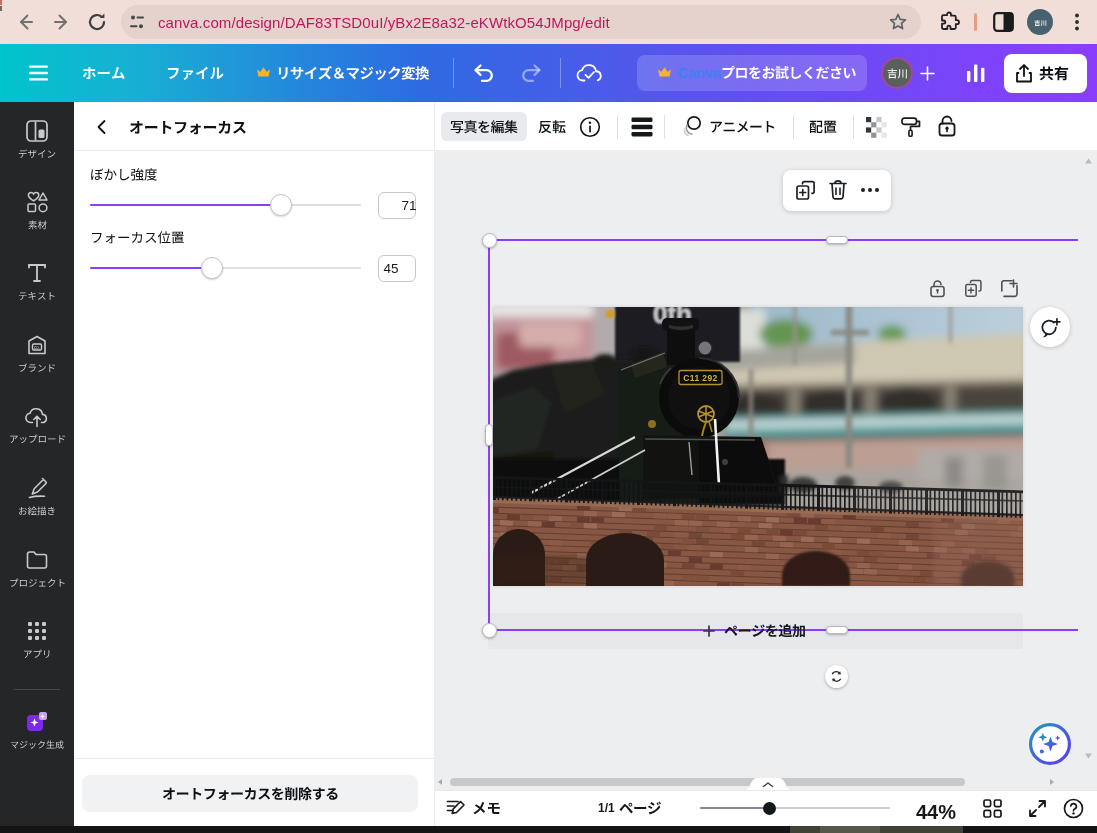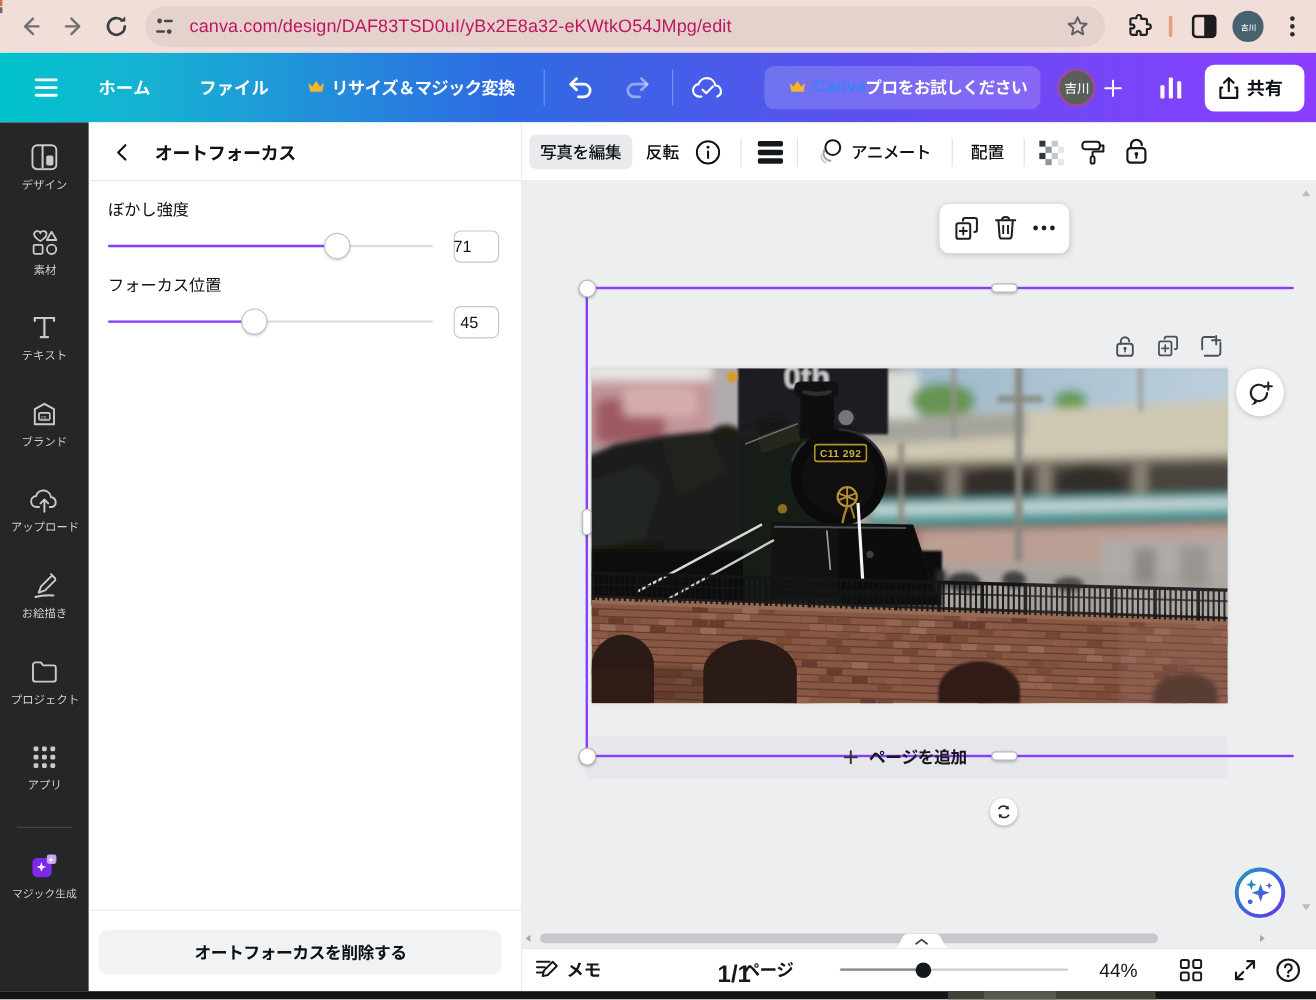--- a/index.html
+++ b/index.html
@@ -198,21 +198,21 @@
     <path d="M10.3 -12Q10.2 -11.7 10.2 -11.3Q10.2 -10.9 10.2 -10.5Q10.2 -9.9 10.2 -9.1Q10.2 -8.4 10.2 -7.6Q10.3 -6.7 10.3 -5.9Q10.3 -5 10.3 -4.2Q10.3 -3.3 10.3 -2.5Q10.4 -1.6 10.4 -0.9Q10.4 -0.1 10 0.3Q9.5 0.7 8.7 0.7Q8 0.7 7.4 0.6Q6.7 0.6 6.1 0.6L5.9 -1.4Q6.4 -1.3 7 -1.3Q7.5 -1.2 7.9 -1.2Q8.2 -1.2 8.3 -1.4Q8.4 -1.5 8.4 -1.8Q8.4 -2.4 8.4 -3Q8.4 -3.7 8.4 -4.4Q8.4 -5.2 8.4 -6Q8.4 -6.8 8.4 -7.6Q8.4 -8.4 8.3 -9.1Q8.3 -9.9 8.3 -10.5Q8.2 -11 8.2 -11.4Q8.2 -11.7 8.1 -12ZM1.7 -9.5Q2 -9.5 2.5 -9.4Q3 -9.4 3.4 -9.4Q3.6 -9.4 4.1 -9.4Q4.7 -9.4 5.4 -9.4Q6.2 -9.4 7 -9.4Q7.8 -9.4 8.7 -9.4Q9.5 -9.4 10.2 -9.4Q10.9 -9.4 11.4 -9.4Q11.9 -9.4 12.1 -9.4Q12.4 -9.4 12.9 -9.5Q13.4 -9.5 13.6 -9.5V-7.6Q13.3 -7.6 12.9 -7.6Q12.5 -7.6 12.2 -7.6Q12 -7.6 11.5 -7.6Q11 -7.6 10.3 -7.6Q9.6 -7.6 8.7 -7.6Q7.9 -7.6 7 -7.6Q6.2 -7.6 5.4 -7.6Q4.6 -7.6 4.1 -7.6Q3.6 -7.6 3.4 -7.6Q3 -7.6 2.5 -7.6Q2.1 -7.6 1.7 -7.5ZM0.9 -2.4Q2.1 -2.9 3.1 -3.6Q4.2 -4.3 5.1 -5.1Q6 -5.8 6.7 -6.6Q7.3 -7.3 7.7 -8L8.7 -8L8.7 -6.4Q8.3 -5.7 7.6 -4.9Q6.9 -4.2 6 -3.4Q5.2 -2.7 4.2 -2Q3.2 -1.3 2.3 -0.8ZM16.1 -6.9Q16.3 -6.9 16.8 -6.9Q17.2 -6.9 17.7 -6.9Q18.1 -6.9 18.5 -6.9Q18.9 -6.9 19.4 -6.9Q20 -6.9 20.6 -6.9Q21.3 -6.9 22 -6.9Q22.7 -6.9 23.4 -6.9Q24.1 -6.9 24.7 -6.9Q25.3 -6.9 25.8 -6.9Q26.3 -6.9 26.5 -6.9Q27.1 -6.9 27.5 -6.9Q28 -6.9 28.3 -6.9V-4.6Q28 -4.6 27.5 -4.6Q27 -4.7 26.5 -4.7Q26.3 -4.7 25.8 -4.7Q25.3 -4.7 24.7 -4.7Q24 -4.7 23.4 -4.7Q22.7 -4.7 22 -4.7Q21.3 -4.7 20.6 -4.7Q20 -4.7 19.4 -4.7Q18.9 -4.7 18.5 -4.7Q17.9 -4.7 17.2 -4.6Q16.5 -4.6 16.1 -4.6ZM34.1 -1.4Q34.1 -1.7 34.1 -2.4Q34.1 -3 34.1 -3.9Q34.1 -4.8 34.1 -5.7Q34.1 -6.6 34.1 -7.5Q34.1 -8.4 34.1 -9.1Q34.1 -9.7 34.1 -10.1Q34.1 -10.5 34.1 -11Q34 -11.5 34 -11.9H36.3Q36.3 -11.5 36.2 -11Q36.2 -10.5 36.2 -10.1Q36.2 -9.6 36.2 -8.9Q36.2 -8.2 36.2 -7.3Q36.2 -6.5 36.2 -5.5Q36.2 -4.6 36.2 -3.8Q36.2 -3 36.2 -2.3Q36.2 -1.7 36.2 -1.4Q36.2 -1.2 36.2 -0.8Q36.2 -0.5 36.2 -0.1Q36.3 0.3 36.3 0.7H34Q34 0.2 34.1 -0.4Q34.1 -1 34.1 -1.4ZM35.7 -8Q36.5 -7.8 37.4 -7.5Q38.3 -7.2 39.3 -6.8Q40.2 -6.5 41 -6.1Q41.9 -5.8 42.4 -5.5L41.6 -3.4Q40.9 -3.8 40.2 -4.1Q39.4 -4.5 38.6 -4.8Q37.8 -5.1 37.1 -5.4Q36.3 -5.6 35.7 -5.8ZM57.4 -10Q57.3 -9.8 57.3 -9.5Q57.2 -9.2 57.1 -8.9Q57 -8.4 56.8 -7.7Q56.6 -7 56.3 -6.3Q56.1 -5.6 55.7 -4.8Q55.3 -4.1 54.9 -3.5Q54.2 -2.6 53.3 -1.8Q52.4 -1 51.3 -0.4Q50.2 0.2 48.8 0.7L47.2 -1.1Q48.7 -1.5 49.8 -2Q50.9 -2.5 51.7 -3.2Q52.5 -3.9 53.1 -4.6Q53.6 -5.3 53.9 -6Q54.3 -6.8 54.5 -7.5Q54.7 -8.2 54.8 -8.9Q54.6 -8.9 54.1 -8.9Q53.6 -8.9 52.9 -8.9Q52.2 -8.9 51.4 -8.9Q50.7 -8.9 49.9 -8.9Q49.2 -8.9 48.7 -8.9Q48.1 -8.9 47.8 -8.9Q47.3 -8.9 46.8 -8.9Q46.4 -8.8 46.1 -8.8V-10.9Q46.3 -10.9 46.6 -10.9Q46.9 -10.9 47.3 -10.8Q47.6 -10.8 47.8 -10.8Q48.1 -10.8 48.5 -10.8Q49 -10.8 49.6 -10.8Q50.1 -10.8 50.8 -10.8Q51.4 -10.8 52.1 -10.8Q52.7 -10.8 53.2 -10.8Q53.8 -10.8 54.2 -10.8Q54.6 -10.8 54.8 -10.8Q55 -10.8 55.3 -10.8Q55.7 -10.9 56 -10.9ZM68.9 -9.3Q68.9 -9.1 68.8 -8.7Q68.8 -8.4 68.8 -8.1Q68.8 -7.6 68.9 -7Q68.9 -6.4 68.9 -5.7Q68.9 -5 68.9 -4.3Q68.9 -3.5 69 -2.8Q69 -2.1 69 -1.4Q69 -0.7 69 -0.1Q69 0.5 68.6 0.8Q68.2 1.2 67.5 1.2Q67.2 1.2 66.8 1.2Q66.4 1.2 66 1.2Q65.6 1.1 65.2 1.1L65.1 -0.6Q65.6 -0.5 66 -0.5Q66.5 -0.5 66.8 -0.5Q67 -0.5 67.1 -0.6Q67.2 -0.7 67.2 -0.9Q67.2 -1.3 67.2 -1.9Q67.2 -2.5 67.2 -3.1Q67.2 -3.7 67.2 -4.4Q67.2 -5.1 67.2 -5.7Q67.1 -6.4 67.1 -7Q67.1 -7.6 67.1 -8.1Q67.1 -8.4 67 -8.7Q67 -9 67 -9.3ZM61.7 -7.3Q61.9 -7.2 62.3 -7.2Q62.7 -7.2 63 -7.2Q63.2 -7.2 63.7 -7.2Q64.1 -7.2 64.8 -7.2Q65.4 -7.2 66.2 -7.2Q66.9 -7.2 67.6 -7.2Q68.4 -7.2 69 -7.2Q69.6 -7.2 70.1 -7.2Q70.5 -7.2 70.6 -7.2Q70.9 -7.2 71.3 -7.2Q71.7 -7.2 71.8 -7.3V-5.4Q71.6 -5.5 71.3 -5.5Q70.9 -5.5 70.7 -5.5Q70.6 -5.5 70.2 -5.5Q69.7 -5.5 69.1 -5.5Q68.5 -5.5 67.7 -5.5Q67 -5.5 66.2 -5.5Q65.4 -5.5 64.8 -5.5Q64.1 -5.5 63.7 -5.5Q63.2 -5.5 63.1 -5.5Q62.8 -5.5 62.4 -5.5Q62 -5.4 61.7 -5.4ZM61 -1.4Q61.9 -1.9 62.8 -2.4Q63.7 -3 64.4 -3.6Q65.2 -4.2 65.8 -4.9Q66.3 -5.5 66.6 -6L67.6 -6L67.6 -4.6Q67.4 -4 66.8 -3.4Q66.2 -2.8 65.5 -2.1Q64.7 -1.5 63.9 -0.9Q63.1 -0.4 62.3 0.1ZM74.9 -6.9Q75.1 -6.9 75.6 -6.9Q76 -6.9 76.5 -6.9Q76.9 -6.9 77.3 -6.9Q77.7 -6.9 78.2 -6.9Q78.8 -6.9 79.4 -6.9Q80.1 -6.9 80.8 -6.9Q81.5 -6.9 82.2 -6.9Q82.9 -6.9 83.5 -6.9Q84.1 -6.9 84.6 -6.9Q85.1 -6.9 85.3 -6.9Q85.9 -6.9 86.3 -6.9Q86.8 -6.9 87.1 -6.9V-4.6Q86.8 -4.6 86.3 -4.6Q85.8 -4.7 85.3 -4.7Q85.1 -4.7 84.6 -4.7Q84.1 -4.7 83.5 -4.7Q82.8 -4.7 82.2 -4.7Q81.5 -4.7 80.8 -4.7Q80.1 -4.7 79.4 -4.7Q78.8 -4.7 78.2 -4.7Q77.7 -4.7 77.3 -4.7Q76.7 -4.7 76 -4.6Q75.3 -4.6 74.9 -4.6ZM96.2 -12Q96.2 -11.8 96.1 -11.4Q96.1 -11 96.1 -10.7Q96 -8.5 95.7 -6.7Q95.4 -5 94.8 -3.7Q94.2 -2.3 93.3 -1.3Q92.4 -0.2 91.2 0.7L89.4 -0.7Q89.9 -1 90.4 -1.4Q91 -1.7 91.4 -2.2Q92.2 -2.9 92.7 -3.8Q93.2 -4.7 93.5 -5.7Q93.8 -6.7 93.9 -7.9Q94.1 -9.2 94.1 -10.7Q94.1 -10.8 94.1 -11.1Q94.1 -11.3 94 -11.6Q94 -11.9 94 -12ZM101.3 -8.8Q101.2 -8.6 101.2 -8.4Q101.2 -8.2 101.2 -8Q101.2 -7.5 101.1 -6.8Q101.1 -6.1 101 -5.2Q101 -4.3 100.9 -3.5Q100.8 -2.6 100.6 -1.9Q100.5 -1.2 100.3 -0.7Q100 -0.1 99.6 0.2Q99.1 0.5 98.4 0.5Q97.7 0.5 97.1 0.4Q96.4 0.4 95.9 0.3L95.6 -1.7Q96.2 -1.6 96.7 -1.5Q97.3 -1.5 97.7 -1.5Q98.1 -1.5 98.3 -1.6Q98.5 -1.7 98.6 -2Q98.7 -2.3 98.8 -2.8Q98.9 -3.3 99 -3.9Q99.1 -4.5 99.1 -5.2Q99.2 -5.8 99.2 -6.4Q99.2 -7.1 99.2 -7.6H91.9Q91.5 -7.6 91 -7.5Q90.4 -7.5 89.9 -7.5V-9.5Q90.4 -9.4 90.9 -9.4Q91.5 -9.3 91.9 -9.3H98.8Q99.1 -9.3 99.4 -9.4Q99.7 -9.4 100 -9.5ZM115.4 -10.2Q115.3 -10 115.1 -9.8Q115 -9.5 114.9 -9.2Q114.6 -8.5 114.1 -7.7Q113.7 -6.8 113.1 -5.9Q112.5 -5 111.9 -4.3Q111 -3.3 110 -2.4Q109 -1.5 107.9 -0.7Q106.8 0.1 105.6 0.6L104 -1Q105.2 -1.5 106.4 -2.2Q107.5 -2.9 108.5 -3.7Q109.5 -4.5 110.2 -5.3Q110.7 -5.9 111.1 -6.5Q111.6 -7.2 111.9 -7.8Q112.3 -8.4 112.4 -9Q112.3 -9 111.9 -9Q111.5 -9 111 -9Q110.5 -9 109.9 -9Q109.3 -9 108.8 -9Q108.3 -9 107.9 -9Q107.5 -9 107.3 -9Q107 -9 106.7 -8.9Q106.3 -8.9 106 -8.9Q105.7 -8.9 105.6 -8.9V-11Q105.8 -11 106.1 -11Q106.4 -10.9 106.8 -10.9Q107.1 -10.9 107.3 -10.9Q107.5 -10.9 108 -10.9Q108.4 -10.9 108.9 -10.9Q109.4 -10.9 110 -10.9Q110.6 -10.9 111.1 -10.9Q111.7 -10.9 112.1 -10.9Q112.5 -10.9 112.6 -10.9Q113.1 -10.9 113.5 -10.9Q114 -11 114.2 -11.1ZM112.1 -5.5Q112.6 -5 113.3 -4.4Q114 -3.8 114.6 -3.1Q115.2 -2.5 115.8 -1.9Q116.3 -1.3 116.7 -0.8L115 0.7Q114.5 -0.1 113.7 -0.9Q113 -1.8 112.2 -2.6Q111.5 -3.4 110.6 -4.1Z" fill="#0d1216"></path>
   </svg>
 <div class="abs" style="left:74px;top:150px;width:360px;height:1px;background:#e9eaec"></div>
 <svg style="position:absolute;left:90.0px;top:165.5px;overflow:visible" width="68" height="18" viewBox="0 -13.5 68 18">
     <path d="M9.4 -9Q9.4 -8.5 9.4 -7.9Q9.4 -7.4 9.4 -6.8Q9.4 -6.3 9.4 -5.9Q9.4 -5.2 9.4 -4.6Q9.4 -3.9 9.5 -3.3Q9.5 -2.7 9.5 -2.2Q9.6 -1.6 9.6 -1.2Q9.6 -0.4 9 0.1Q8.4 0.5 7.4 0.5Q6.6 0.5 6 0.3Q5.4 0.1 5.1 -0.3Q4.8 -0.7 4.8 -1.4Q4.8 -1.8 5 -2.3Q5.3 -2.7 5.9 -3Q6.4 -3.2 7.3 -3.2Q8.2 -3.2 9 -3Q9.8 -2.8 10.4 -2.5Q11 -2.2 11.5 -1.8Q12 -1.5 12.4 -1.1L11.8 -0.2Q11.2 -0.9 10.4 -1.4Q9.7 -1.8 8.9 -2.1Q8.1 -2.4 7.3 -2.4Q6.6 -2.4 6.2 -2.1Q5.7 -1.9 5.7 -1.4Q5.7 -0.9 6.1 -0.7Q6.6 -0.4 7.3 -0.4Q7.8 -0.4 8.1 -0.6Q8.4 -0.7 8.5 -1Q8.6 -1.3 8.6 -1.7Q8.6 -2 8.6 -2.4Q8.5 -2.9 8.5 -3.5Q8.5 -4.1 8.4 -4.7Q8.4 -5.3 8.4 -5.8Q8.4 -6.3 8.4 -6.9Q8.4 -7.5 8.4 -8.1Q8.4 -8.6 8.4 -9ZM5.2 -6.4Q6.4 -6.3 7.6 -6.3Q8.8 -6.3 9.9 -6.4Q11 -6.4 11.9 -6.6V-5.6Q11.1 -5.5 9.9 -5.4Q8.8 -5.3 7.6 -5.3Q6.4 -5.3 5.2 -5.4ZM5.4 -9.5Q6.5 -9.4 7.5 -9.4Q8.5 -9.4 9.5 -9.5Q10.4 -9.5 11.1 -9.6V-8.7Q10.4 -8.6 9.5 -8.6Q8.5 -8.5 7.5 -8.5Q6.5 -8.5 5.4 -8.5ZM3.1 -10Q3 -9.9 3 -9.8Q2.9 -9.6 2.9 -9.4Q2.8 -9.3 2.8 -9.1Q2.7 -8.8 2.6 -8.2Q2.6 -7.7 2.5 -7.1Q2.4 -6.5 2.3 -5.9Q2.2 -5.3 2.2 -4.8Q2.2 -4.2 2.2 -3.8Q2.2 -3.3 2.2 -2.8Q2.2 -2.4 2.3 -1.9Q2.4 -2.2 2.5 -2.5Q2.7 -2.9 2.8 -3.3Q3 -3.6 3.1 -3.9L3.6 -3.4Q3.5 -3 3.3 -2.4Q3.1 -1.8 2.9 -1.3Q2.7 -0.8 2.7 -0.4Q2.6 -0.3 2.6 -0.1Q2.6 0 2.6 0.2Q2.6 0.3 2.6 0.4Q2.6 0.5 2.6 0.6L1.7 0.7Q1.5 -0 1.3 -1.1Q1.2 -2.2 1.2 -3.6Q1.2 -4.3 1.2 -5.1Q1.3 -5.9 1.4 -6.7Q1.5 -7.5 1.6 -8.1Q1.7 -8.8 1.8 -9.2Q1.8 -9.4 1.8 -9.7Q1.9 -9.9 1.9 -10.1ZM11.1 -10.6Q11.2 -10.4 11.3 -10Q11.5 -9.7 11.6 -9.3Q11.8 -9 11.9 -8.7L11.2 -8.5Q11.1 -8.8 11 -9.1Q10.8 -9.5 10.7 -9.8Q10.5 -10.1 10.4 -10.4ZM12.4 -11Q12.6 -10.8 12.7 -10.5Q12.9 -10.1 13 -9.8Q13.1 -9.4 13.2 -9.2L12.6 -8.9Q12.4 -9.4 12.2 -9.9Q12 -10.4 11.8 -10.8ZM19.4 -10.5Q19.4 -10.4 19.3 -10.1Q19.3 -9.9 19.3 -9.7Q19.2 -9.5 19.1 -9.1Q19.1 -8.7 19 -8.2Q18.9 -7.7 18.8 -7.3Q18.7 -6.7 18.5 -6Q18.3 -5.3 18 -4.5Q17.7 -3.7 17.4 -2.8Q17.1 -2 16.7 -1.1Q16.3 -0.3 15.8 0.4L14.7 -0Q15.2 -0.6 15.6 -1.4Q16 -2.2 16.4 -3Q16.7 -3.8 17 -4.6Q17.2 -5.4 17.4 -6.1Q17.6 -6.8 17.7 -7.3Q17.9 -8.1 18 -9Q18.2 -9.9 18.2 -10.7ZM24.1 -9.1Q24.4 -8.7 24.7 -8.1Q25.1 -7.4 25.4 -6.7Q25.8 -6 26.1 -5.4Q26.4 -4.7 26.5 -4.3L25.5 -3.8Q25.3 -4.3 25.1 -5Q24.8 -5.6 24.5 -6.3Q24.2 -7 23.8 -7.6Q23.4 -8.2 23.1 -8.6ZM14.5 -7.6Q14.9 -7.6 15.1 -7.6Q15.4 -7.6 15.8 -7.6Q16.1 -7.6 16.5 -7.6Q17 -7.7 17.6 -7.7Q18.1 -7.7 18.7 -7.8Q19.2 -7.8 19.7 -7.9Q20.1 -7.9 20.4 -7.9Q21 -7.9 21.5 -7.7Q22 -7.5 22.3 -7Q22.6 -6.5 22.6 -5.6Q22.6 -4.8 22.5 -3.9Q22.5 -3 22.3 -2.1Q22.1 -1.3 21.8 -0.7Q21.5 -0.1 21 0.2Q20.5 0.4 19.9 0.4Q19.5 0.4 19 0.3Q18.6 0.3 18.3 0.2L18.1 -0.9Q18.4 -0.8 18.7 -0.8Q19 -0.7 19.3 -0.7Q19.6 -0.7 19.7 -0.7Q20.1 -0.7 20.4 -0.8Q20.7 -0.9 20.9 -1.4Q21.1 -1.8 21.3 -2.5Q21.4 -3.2 21.5 -4Q21.6 -4.8 21.6 -5.5Q21.6 -6.1 21.4 -6.4Q21.2 -6.7 20.9 -6.8Q20.6 -6.9 20.1 -6.9Q19.8 -6.9 19.2 -6.9Q18.6 -6.9 18 -6.8Q17.3 -6.7 16.8 -6.7Q16.2 -6.6 15.9 -6.6Q15.6 -6.5 15.3 -6.5Q14.9 -6.4 14.7 -6.4ZM31.6 -10.5Q31.5 -10.2 31.5 -9.8Q31.5 -9.5 31.5 -9.2Q31.4 -8.6 31.4 -7.8Q31.4 -6.9 31.4 -6Q31.3 -5 31.3 -4.1Q31.3 -3.2 31.3 -2.4Q31.3 -1.7 31.6 -1.2Q31.9 -0.8 32.4 -0.6Q32.9 -0.4 33.5 -0.4Q34.4 -0.4 35.2 -0.7Q35.9 -0.9 36.5 -1.3Q37.1 -1.7 37.5 -2.2Q38 -2.7 38.4 -3.2L39.1 -2.3Q38.8 -1.8 38.3 -1.3Q37.8 -0.8 37.1 -0.3Q36.4 0.1 35.5 0.4Q34.6 0.7 33.5 0.7Q32.5 0.7 31.8 0.4Q31 0.1 30.6 -0.6Q30.2 -1.2 30.2 -2.3Q30.2 -2.9 30.2 -3.7Q30.2 -4.4 30.3 -5.2Q30.3 -6 30.3 -6.7Q30.3 -7.5 30.3 -8.1Q30.3 -8.7 30.3 -9.2Q30.3 -9.5 30.3 -9.9Q30.3 -10.2 30.2 -10.5ZM48.2 -11.4 49.2 -11.1Q49 -10.6 48.6 -10Q48.3 -9.4 48 -8.9Q47.6 -8.3 47.3 -7.9L46.5 -8.2Q46.8 -8.6 47.1 -9.2Q47.4 -9.7 47.7 -10.3Q48 -10.9 48.2 -11.4ZM45.5 -8.5Q46.4 -8.5 47.5 -8.5Q48.7 -8.6 49.9 -8.7Q51.2 -8.7 52.5 -8.8L52.5 -7.9Q51.3 -7.8 50.1 -7.8Q48.8 -7.7 47.7 -7.6Q46.6 -7.5 45.7 -7.5ZM50.5 -9.9 51.4 -10.3Q51.8 -9.9 52.2 -9.4Q52.6 -8.9 53 -8.4Q53.4 -7.9 53.6 -7.5L52.7 -7.1Q52.5 -7.5 52.1 -7.9Q51.8 -8.4 51.4 -8.9Q51 -9.5 50.5 -9.9ZM45.4 -0.2Q46.3 -0.2 47.4 -0.3Q48.6 -0.4 49.9 -0.5Q51.3 -0.6 52.6 -0.7L52.6 0.2Q51.3 0.4 50 0.5Q48.7 0.6 47.6 0.7Q46.4 0.8 45.5 0.8ZM50.8 -1.9 51.7 -2.3Q52.1 -1.8 52.5 -1.3Q52.9 -0.7 53.2 -0.2Q53.5 0.3 53.7 0.8L52.8 1.2Q52.7 0.8 52.3 0.2Q52 -0.3 51.6 -0.9Q51.2 -1.4 50.8 -1.9ZM46.9 -5.4V-3.5H51.9V-5.4ZM46 -6.3H52.9V-2.6H46ZM44.2 -5H45.1Q45.1 -5 45.1 -4.9Q45.1 -4.8 45.1 -4.7Q45.1 -4.6 45.1 -4.5Q45 -2.8 44.9 -1.7Q44.8 -0.7 44.7 -0.1Q44.6 0.4 44.4 0.6Q44.2 0.8 44 0.9Q43.8 1 43.5 1Q43.2 1.1 42.8 1.1Q42.3 1.1 41.8 1Q41.8 0.8 41.7 0.5Q41.7 0.3 41.5 0Q42 0.1 42.5 0.1Q42.9 0.1 43.1 0.1Q43.3 0.1 43.4 0.1Q43.5 0.1 43.6 -0Q43.7 -0.2 43.8 -0.7Q43.9 -1.2 44 -2.2Q44.1 -3.2 44.2 -4.8ZM41.5 -7.7H42.4Q42.4 -7 42.3 -6.2Q42.2 -5.4 42.2 -4.7Q42.1 -4 42 -3.4L41.1 -3.6Q41.2 -4.1 41.3 -4.8Q41.4 -5.5 41.4 -6.3Q41.5 -7 41.5 -7.7ZM41.7 -5H44.5V-4.1H41.6ZM48.9 -7.9H49.9V-0.1L48.9 -0ZM41.8 -7.7H44.1V-9.7H41.3V-10.6H45.1V-6.7H41.8ZM57 -7.6H66.6V-6.7H57ZM57.2 -3.6H65V-2.8H57.2ZM59.2 -8.7H60.2V-5.3H63.5V-8.7H64.5V-4.5H59.2ZM64.7 -3.6H64.9L65.1 -3.7L65.7 -3.3Q65.2 -2.3 64.3 -1.5Q63.4 -0.7 62.2 -0.2Q61.1 0.3 59.8 0.6Q58.5 0.9 57.1 1.1Q57.1 0.9 57 0.6Q56.8 0.4 56.7 0.2Q58 0.1 59.2 -0.2Q60.4 -0.4 61.5 -0.9Q62.6 -1.3 63.4 -2Q64.2 -2.6 64.7 -3.5ZM59.6 -2.9Q60.3 -2 61.4 -1.4Q62.5 -0.7 63.9 -0.3Q65.3 0.1 67 0.2Q66.9 0.3 66.8 0.5Q66.6 0.7 66.5 0.8Q66.4 1 66.4 1.1Q64.7 0.9 63.3 0.4Q61.8 -0 60.7 -0.8Q59.5 -1.5 58.8 -2.6ZM60.6 -11.3H61.7V-9.5H60.6ZM56.1 -10H66.7V-9.1H56.1ZM55.6 -10H56.6V-6.1Q56.6 -5.3 56.6 -4.4Q56.5 -3.5 56.4 -2.5Q56.2 -1.5 56 -0.6Q55.7 0.3 55.3 1.1Q55.2 1 55 0.9Q54.9 0.8 54.7 0.7Q54.5 0.6 54.4 0.5Q54.8 -0.2 55.1 -1Q55.3 -1.9 55.4 -2.8Q55.6 -3.7 55.6 -4.5Q55.6 -5.4 55.6 -6.1Z" fill="#0d1216"></path>
   </svg>
 <div class="abs" style="left:90px;top:203.7px;width:271px;height:2.6px;border-radius:1.3px;background:#dcdee2"></div>
 <div class="abs" style="left:90px;top:203.7px;width:191px;height:2.6px;border-radius:1.3px;background:#8b3dff"></div>
 <div class="abs" style="left:270px;top:194px;width:22px;height:22px;border-radius:50%;background:#fff;border:1px solid #c3c5ca;box-shadow:0 1px 2px rgba(0,0,0,0.18)"></div>
 <div class="abs" style="left:378px;top:192px;width:38px;height:27px;border:1px solid #c6c8cd;border-radius:6px;background:#fff"></div>
-<div class="abs" style="left:378px;top:198px;width:62px;text-align:left;font-size:13.5px;color:#16181b">71</div>
+<div class="abs" style="left:378px;top:198px;width:62px;text-align:center;font-size:13.5px;color:#16181b">71</div>
 <svg style="position:absolute;left:90.0px;top:228.5px;overflow:visible" width="94" height="18" viewBox="0 -13.5 94 18">
     <path d="M11.6 -9Q11.6 -8.8 11.5 -8.7Q11.5 -8.5 11.4 -8.3Q11.3 -7.8 11.1 -7.1Q11 -6.5 10.7 -5.8Q10.5 -5.1 10.1 -4.5Q9.8 -3.8 9.4 -3.3Q8.8 -2.5 8 -1.9Q7.3 -1.2 6.3 -0.6Q5.3 -0.1 4.1 0.3L3.2 -0.7Q4.5 -1.1 5.5 -1.5Q6.4 -2 7.2 -2.6Q7.9 -3.2 8.4 -4Q8.9 -4.6 9.3 -5.4Q9.6 -6.1 9.9 -6.9Q10.1 -7.7 10.2 -8.4Q10 -8.4 9.5 -8.4Q9 -8.4 8.2 -8.4Q7.5 -8.4 6.8 -8.4Q6 -8.4 5.3 -8.4Q4.5 -8.4 4 -8.4Q3.5 -8.4 3.3 -8.4Q2.9 -8.4 2.6 -8.4Q2.2 -8.3 2 -8.3V-9.5Q2.2 -9.5 2.4 -9.5Q2.6 -9.5 2.8 -9.4Q3.1 -9.4 3.3 -9.4Q3.5 -9.4 3.9 -9.4Q4.3 -9.4 4.9 -9.4Q5.5 -9.4 6.1 -9.4Q6.8 -9.4 7.4 -9.4Q8 -9.4 8.6 -9.4Q9.2 -9.4 9.6 -9.4Q10 -9.4 10.1 -9.4Q10.2 -9.4 10.4 -9.4Q10.6 -9.5 10.8 -9.5ZM22.3 -8.3Q22.3 -8 22.2 -7.8Q22.2 -7.6 22.2 -7.3Q22.2 -7 22.3 -6.5Q22.3 -6 22.3 -5.4Q22.3 -4.7 22.3 -4Q22.3 -3.3 22.3 -2.6Q22.3 -1.9 22.3 -1.2Q22.4 -0.6 22.4 -0.1Q22.4 0.3 22.1 0.6Q21.8 0.8 21.3 0.8Q21.1 0.8 20.7 0.8Q20.4 0.8 20 0.8Q19.7 0.8 19.4 0.8L19.3 -0.2Q19.7 -0.2 20.2 -0.1Q20.7 -0.1 21 -0.1Q21.2 -0.1 21.3 -0.2Q21.3 -0.3 21.3 -0.5Q21.3 -0.9 21.3 -1.5Q21.3 -2.1 21.3 -2.7Q21.3 -3.4 21.3 -4.1Q21.3 -4.8 21.3 -5.4Q21.3 -6 21.3 -6.5Q21.3 -7 21.2 -7.3Q21.2 -7.5 21.2 -7.8Q21.2 -8 21.1 -8.3ZM16.2 -6.3Q16.4 -6.3 16.7 -6.3Q17 -6.2 17.2 -6.2Q17.3 -6.2 17.7 -6.2Q18.2 -6.2 18.7 -6.2Q19.3 -6.2 20 -6.2Q20.7 -6.2 21.4 -6.2Q22.1 -6.2 22.7 -6.2Q23.3 -6.2 23.7 -6.2Q24.1 -6.2 24.2 -6.2Q24.4 -6.2 24.7 -6.3Q25 -6.3 25.1 -6.3V-5.2Q24.9 -5.3 24.7 -5.3Q24.4 -5.3 24.2 -5.3Q24.1 -5.3 23.7 -5.3Q23.3 -5.3 22.7 -5.3Q22.1 -5.3 21.4 -5.3Q20.7 -5.3 20 -5.3Q19.3 -5.3 18.7 -5.3Q18.1 -5.3 17.7 -5.3Q17.3 -5.3 17.2 -5.3Q17 -5.3 16.7 -5.3Q16.5 -5.3 16.2 -5.2ZM15.9 -1.1Q16.7 -1.5 17.5 -2.1Q18.3 -2.6 19 -3.2Q19.7 -3.8 20.2 -4.4Q20.7 -5 21 -5.6L21.6 -5.6L21.6 -4.8Q21.3 -4.3 20.8 -3.7Q20.3 -3.1 19.6 -2.5Q18.9 -1.8 18.1 -1.3Q17.4 -0.7 16.6 -0.3ZM28.4 -5.8Q28.6 -5.8 28.9 -5.8Q29.2 -5.8 29.5 -5.8Q29.9 -5.8 30.3 -5.8Q30.5 -5.8 30.9 -5.8Q31.4 -5.8 32 -5.8Q32.6 -5.8 33.3 -5.8Q34 -5.8 34.6 -5.8Q35.3 -5.8 35.9 -5.8Q36.5 -5.8 37 -5.8Q37.4 -5.8 37.7 -5.8Q38.2 -5.8 38.5 -5.8Q38.9 -5.8 39.1 -5.8V-4.5Q38.9 -4.5 38.5 -4.6Q38.1 -4.6 37.7 -4.6Q37.4 -4.6 37 -4.6Q36.5 -4.6 35.9 -4.6Q35.3 -4.6 34.6 -4.6Q34 -4.6 33.3 -4.6Q32.6 -4.6 32 -4.6Q31.4 -4.6 30.9 -4.6Q30.5 -4.6 30.3 -4.6Q29.7 -4.6 29.2 -4.6Q28.7 -4.6 28.4 -4.5ZM47.4 -10.6Q47.3 -10.4 47.3 -10.1Q47.3 -9.8 47.3 -9.5Q47.2 -7.5 46.9 -5.9Q46.6 -4.4 46.1 -3.2Q45.5 -2.1 44.7 -1.2Q44 -0.3 43 0.4L42 -0.4Q42.3 -0.6 42.7 -0.9Q43.1 -1.1 43.4 -1.4Q44 -2 44.5 -2.7Q45 -3.5 45.4 -4.4Q45.8 -5.4 46 -6.6Q46.2 -7.9 46.2 -9.5Q46.2 -9.7 46.2 -9.9Q46.2 -10.1 46.1 -10.3Q46.1 -10.5 46.1 -10.6ZM52 -7.8Q52 -7.6 52 -7.5Q52 -7.3 52 -7.2Q52 -6.8 51.9 -6.1Q51.9 -5.5 51.8 -4.7Q51.8 -3.9 51.7 -3.1Q51.6 -2.3 51.5 -1.7Q51.3 -1 51.1 -0.6Q50.9 -0.2 50.6 -0Q50.3 0.2 49.7 0.2Q49.2 0.2 48.6 0.2Q48.1 0.1 47.5 0.1L47.4 -1Q48 -1 48.5 -0.9Q49 -0.9 49.4 -0.9Q49.7 -0.9 49.9 -1Q50.1 -1.1 50.2 -1.3Q50.3 -1.6 50.5 -2.2Q50.6 -2.7 50.7 -3.4Q50.7 -4.1 50.8 -4.8Q50.8 -5.4 50.9 -6.1Q50.9 -6.7 50.9 -7.1H43.8Q43.4 -7.1 43 -7.1Q42.6 -7.1 42.2 -7.1V-8.2Q42.6 -8.2 43 -8.2Q43.4 -8.1 43.8 -8.1H50.4Q50.7 -8.1 50.9 -8.1Q51.1 -8.2 51.3 -8.2ZM64.8 -9Q64.7 -8.9 64.6 -8.8Q64.5 -8.6 64.5 -8.4Q64.2 -7.8 63.8 -7Q63.4 -6.2 62.9 -5.4Q62.3 -4.6 61.8 -4Q61 -3.1 60.1 -2.3Q59.3 -1.5 58.3 -0.9Q57.3 -0.2 56.2 0.3L55.3 -0.6Q56.4 -1 57.4 -1.7Q58.5 -2.3 59.3 -3.1Q60.2 -3.8 60.9 -4.6Q61.4 -5.1 61.8 -5.8Q62.3 -6.5 62.6 -7.1Q63 -7.8 63.2 -8.4Q63 -8.4 62.6 -8.4Q62.2 -8.4 61.7 -8.4Q61.1 -8.4 60.5 -8.4Q59.9 -8.4 59.4 -8.4Q58.8 -8.4 58.4 -8.4Q58 -8.4 57.9 -8.4Q57.7 -8.4 57.4 -8.4Q57.1 -8.3 56.8 -8.3Q56.6 -8.3 56.5 -8.3V-9.5Q56.6 -9.5 56.9 -9.5Q57.1 -9.5 57.4 -9.5Q57.7 -9.4 57.9 -9.4Q58 -9.4 58.4 -9.4Q58.8 -9.4 59.4 -9.4Q59.9 -9.4 60.5 -9.4Q61.1 -9.4 61.6 -9.4Q62.2 -9.4 62.6 -9.4Q63 -9.4 63.1 -9.4Q63.4 -9.4 63.7 -9.5Q64 -9.5 64.1 -9.6ZM62 -4.7Q62.5 -4.2 63.1 -3.7Q63.7 -3.1 64.2 -2.5Q64.8 -2 65.3 -1.4Q65.8 -0.9 66.1 -0.5L65.2 0.4Q64.7 -0.3 64.1 -1Q63.4 -1.8 62.7 -2.5Q61.9 -3.3 61.2 -3.9ZM75.5 -11.2H76.5V-8.1H75.5ZM71.9 -8.7H80.2V-7.7H71.9ZM73.1 -6.7 74 -6.8Q74.2 -5.9 74.4 -4.9Q74.7 -3.9 74.8 -3Q75 -2 75 -1.4L74.1 -1.1Q74 -1.8 73.9 -2.8Q73.7 -3.7 73.5 -4.7Q73.3 -5.8 73.1 -6.7ZM78 -6.9 79.1 -6.7Q78.9 -5.9 78.6 -5Q78.4 -4.1 78.2 -3.3Q77.9 -2.4 77.6 -1.6Q77.4 -0.8 77.1 -0.1L76.2 -0.4Q76.5 -1 76.7 -1.8Q77 -2.6 77.2 -3.5Q77.4 -4.4 77.6 -5.3Q77.8 -6.2 78 -6.9ZM71.6 -0.5H80.5V0.4H71.6ZM71.2 -11.3 72.2 -11Q71.7 -9.9 71.1 -8.8Q70.5 -7.7 69.8 -6.7Q69.1 -5.7 68.3 -5Q68.3 -5.1 68.2 -5.3Q68.1 -5.5 68 -5.7Q67.9 -5.9 67.8 -6Q68.5 -6.6 69.1 -7.5Q69.7 -8.3 70.3 -9.3Q70.8 -10.3 71.2 -11.3ZM69.8 -7.8 70.8 -8.8 70.8 -8.8V1H69.8ZM89.8 -10V-8.8H92V-10ZM86.6 -10V-8.8H88.8V-10ZM83.5 -10V-8.8H85.7V-10ZM82.5 -10.8H93V-8.1H82.5ZM81.9 -7.3H93.6V-6.5H81.9ZM83.1 -0.3H93.9V0.5H83.1ZM82.7 -5.6H83.7V1.1H82.7ZM86 -3.8V-3H91.5V-3.8ZM86 -2.4V-1.7H91.5V-2.4ZM86 -5.1V-4.4H91.5V-5.1ZM85.1 -5.8H92.5V-1.1H85.1ZM87.4 -8.3 88.5 -8.2Q88.4 -7.5 88.2 -6.7Q88.1 -6 88 -5.4H87Q87.1 -6 87.3 -6.8Q87.4 -7.6 87.4 -8.3Z" fill="#0d1216"></path>
   </svg>
 <div class="abs" style="left:90px;top:266.7px;width:271px;height:2.6px;border-radius:1.3px;background:#dcdee2"></div>
 <div class="abs" style="left:90px;top:266.7px;width:122px;height:2.6px;border-radius:1.3px;background:#8b3dff"></div>
 <div class="abs" style="left:201px;top:257px;width:22px;height:22px;border-radius:50%;background:#fff;border:1px solid #c3c5ca;box-shadow:0 1px 2px rgba(0,0,0,0.18)"></div>
 <div class="abs" style="left:378px;top:255px;width:38px;height:27px;border:1px solid #c6c8cd;border-radius:6px;background:#fff"></div>
 <div class="abs" style="left:378px;top:261px;width:26px;text-align:center;font-size:13.5px;color:#16181b">45</div>
 <div class="abs" style="left:74px;top:758px;width:360px;height:1px;background:#e9eaec"></div>
 <div class="abs" style="left:82px;top:775px;width:336px;height:37px;background:#f1f2f4;border-radius:8px"></div>
@@ -799,28 +799,28 @@
 <path d="M28.5 8.5 L33 5 L37.5 8.5" fill="none" stroke="#3f4449" stroke-width="1.5" stroke-linecap="round" stroke-linejoin="round"></path>
   </svg>
 <div class="abs" style="left:435px;top:790px;width:662px;height:36px;background:#fff;border-top:1px solid #e8e9eb"></div>
 <svg class="abs" style="left:446px;top:799px" width="21" height="19" viewBox="0 0 21 19">
 <path d="M1.5 2.5 H12 M1.5 7 H8 M1.5 11.5 H7" stroke="#16181a" stroke-width="1.7" stroke-linecap="round"></path>
 <path d="M14.5 2.5 l3.5 3.5 L10.5 13.5 l-4.3 0.9 l0.9 -4.3 Z" fill="none" stroke="#16181a" stroke-width="1.6" stroke-linejoin="round"></path>
   </svg>
 <svg style="position:absolute;left:472.0px;top:799.0px;overflow:visible" width="29" height="20" viewBox="0 -14.5 29 20">
     <path d="M12.2 -10.7Q12.1 -10.4 11.9 -10Q11.7 -9.6 11.6 -9.3Q11.3 -8.6 11 -7.8Q10.6 -6.9 10.1 -6.1Q9.6 -5.2 9 -4.4Q8.3 -3.6 7.5 -2.7Q6.6 -1.8 5.5 -0.9Q4.5 -0.1 3 0.7L1.4 -0.7Q3.4 -1.7 4.8 -2.9Q6.3 -4.1 7.4 -5.6Q8.3 -6.7 8.8 -7.9Q9.3 -9 9.7 -10.1Q9.8 -10.4 9.9 -10.7Q10 -11.1 10.1 -11.4ZM4.3 -9.3Q4.8 -8.9 5.4 -8.5Q6 -8.1 6.7 -7.7Q7.3 -7.2 7.9 -6.8Q8.4 -6.4 8.9 -6Q10.1 -5.1 11.2 -4.1Q12.3 -3.1 13.1 -2.2L11.7 -0.5Q10.7 -1.7 9.7 -2.6Q8.7 -3.5 7.6 -4.5Q7.2 -4.8 6.7 -5.2Q6.2 -5.6 5.6 -6Q5 -6.5 4.4 -6.9Q3.7 -7.4 3 -7.8ZM17 -10.7Q17.3 -10.6 17.7 -10.6Q18 -10.6 18.4 -10.6Q18.7 -10.6 19.2 -10.6Q19.8 -10.6 20.5 -10.6Q21.1 -10.6 21.9 -10.6Q22.6 -10.6 23.3 -10.6Q24 -10.6 24.5 -10.6Q25.1 -10.6 25.4 -10.6Q25.7 -10.6 26.1 -10.6Q26.4 -10.6 26.7 -10.7V-8.8Q26.4 -8.9 26.1 -8.9Q25.8 -8.9 25.4 -8.9Q25.1 -8.9 24.5 -8.9Q23.9 -8.9 23.2 -8.9Q22.4 -8.9 21.7 -8.9Q20.9 -8.9 20.2 -8.9Q19.5 -8.9 19.1 -8.9Q18.6 -8.9 18.4 -8.9Q18 -8.9 17.7 -8.9Q17.3 -8.9 17 -8.8ZM22 -5.5Q22 -5.3 22 -4.9Q22 -4.4 22 -3.9Q22 -3.4 22 -3Q22 -2.6 22 -2.4Q22 -1.9 22.4 -1.6Q22.8 -1.4 23.6 -1.4Q24.6 -1.4 25.5 -1.4Q26.5 -1.5 27.4 -1.6L27.2 0.4Q26.8 0.4 26.1 0.4Q25.4 0.5 24.7 0.5Q24 0.5 23.3 0.5Q22 0.5 21.2 0.2Q20.5 -0.1 20.3 -0.6Q20 -1.1 20 -1.9Q20 -2.2 20 -2.7Q20 -3.2 20 -3.8Q20 -4.3 20 -4.8Q20 -5.3 20 -5.6Q20 -5.8 20 -6.2Q20 -6.5 20 -7Q20 -7.5 20 -8Q20 -8.4 20 -8.8Q20 -9.2 20 -9.3L22 -9.3Q22 -9.2 22 -8.8Q22 -8.4 22 -7.8Q22 -7.3 22 -6.8Q22 -6.3 22 -5.9Q22 -5.6 22 -5.5ZM16 -6.5Q16.3 -6.5 16.8 -6.5Q17.3 -6.4 17.6 -6.4Q17.9 -6.4 18.5 -6.4Q19 -6.4 19.8 -6.4Q20.5 -6.4 21.3 -6.4Q22.1 -6.4 22.9 -6.4Q23.7 -6.4 24.4 -6.4Q25.1 -6.4 25.6 -6.4Q26.1 -6.4 26.3 -6.4Q26.5 -6.4 26.8 -6.4Q27 -6.4 27.3 -6.5Q27.6 -6.5 27.8 -6.5L27.8 -4.6Q27.5 -4.7 27.1 -4.7Q26.6 -4.7 26.4 -4.7Q26.2 -4.7 25.7 -4.7Q25.1 -4.7 24.4 -4.7Q23.7 -4.7 22.9 -4.7Q22.1 -4.7 21.3 -4.7Q20.5 -4.7 19.7 -4.7Q19 -4.7 18.5 -4.7Q17.9 -4.7 17.6 -4.7Q17.3 -4.7 16.8 -4.6Q16.4 -4.6 16 -4.6Z" fill="#16181a"></path>
   </svg>
-<div class="abs" style="left:598px;top:800.5px;font-size:20px;font-weight:bold;color:#16181a">1/1</div>
+<div class="abs" style="left:598px;top:800.5px;font-size:12px;font-weight:bold;color:#16181a">1/1</div>
 <svg style="position:absolute;left:619.0px;top:799.0px;overflow:visible" width="42" height="20" viewBox="0 -14.5 42 20">
     <path d="M10.5 -8.9Q10.5 -8.5 10.7 -8.2Q11 -8 11.4 -8Q11.8 -8 12.1 -8.2Q12.3 -8.5 12.3 -8.9Q12.3 -9.3 12.1 -9.5Q11.8 -9.8 11.4 -9.8Q11 -9.8 10.7 -9.5Q10.5 -9.3 10.5 -8.9ZM9.5 -8.9Q9.5 -9.4 9.8 -9.8Q10 -10.3 10.5 -10.5Q10.9 -10.8 11.4 -10.8Q11.9 -10.8 12.4 -10.5Q12.8 -10.3 13 -9.8Q13.3 -9.4 13.3 -8.9Q13.3 -8.4 13 -7.9Q12.8 -7.5 12.4 -7.3Q11.9 -7 11.4 -7Q10.9 -7 10.5 -7.3Q10 -7.5 9.8 -7.9Q9.5 -8.4 9.5 -8.9ZM0.5 -4.1Q0.8 -4.4 1.1 -4.7Q1.4 -4.9 1.7 -5.2Q2 -5.5 2.3 -5.9Q2.6 -6.2 3 -6.7Q3.3 -7.1 3.7 -7.6Q4.1 -8.1 4.5 -8.5Q5.1 -9.3 5.8 -9.4Q6.5 -9.4 7.3 -8.6Q7.8 -8.2 8.3 -7.7Q8.9 -7.1 9.4 -6.6Q9.9 -6.1 10.3 -5.6Q10.8 -5.1 11.4 -4.4Q12 -3.8 12.7 -3.1Q13.3 -2.4 13.9 -1.8L12.3 -0.1Q11.8 -0.7 11.2 -1.3Q10.7 -2 10.2 -2.6Q9.6 -3.3 9.2 -3.8Q8.9 -4.2 8.5 -4.6Q8.1 -5 7.8 -5.4Q7.4 -5.8 7.1 -6.2Q6.7 -6.5 6.6 -6.7Q6.2 -7.1 5.9 -7Q5.7 -7 5.4 -6.6Q5.2 -6.4 4.9 -6Q4.6 -5.6 4.3 -5.2Q4 -4.8 3.7 -4.4Q3.4 -4 3.2 -3.7Q2.9 -3.3 2.7 -3Q2.4 -2.6 2.3 -2.3ZM15.3 -6.7Q15.6 -6.7 16 -6.7Q16.4 -6.6 16.9 -6.6Q17.3 -6.6 17.7 -6.6Q18 -6.6 18.6 -6.6Q19.1 -6.6 19.7 -6.6Q20.4 -6.6 21 -6.6Q21.7 -6.6 22.4 -6.6Q23 -6.6 23.6 -6.6Q24.2 -6.6 24.7 -6.6Q25.2 -6.6 25.5 -6.6Q26 -6.6 26.4 -6.7Q26.9 -6.7 27.2 -6.7V-4.4Q26.9 -4.4 26.4 -4.5Q25.9 -4.5 25.5 -4.5Q25.2 -4.5 24.7 -4.5Q24.2 -4.5 23.6 -4.5Q23 -4.5 22.4 -4.5Q21.7 -4.5 21 -4.5Q20.4 -4.5 19.7 -4.5Q19.1 -4.5 18.6 -4.5Q18 -4.5 17.7 -4.5Q17 -4.5 16.4 -4.5Q15.7 -4.5 15.3 -4.4ZM38.6 -11.1Q38.8 -10.8 39 -10.4Q39.3 -10 39.5 -9.6Q39.7 -9.2 39.9 -8.9L38.6 -8.3Q38.4 -8.8 38.2 -9.2Q38 -9.6 37.8 -9.9Q37.6 -10.3 37.4 -10.6ZM40.6 -11.8Q40.8 -11.6 41.1 -11.2Q41.3 -10.8 41.5 -10.4Q41.8 -10 41.9 -9.7L40.7 -9.1Q40.5 -9.6 40.3 -9.9Q40 -10.3 39.8 -10.6Q39.6 -11 39.3 -11.3ZM32.3 -11.4Q32.6 -11.2 33.1 -10.9Q33.5 -10.7 34 -10.4Q34.5 -10.1 34.9 -9.8Q35.3 -9.5 35.6 -9.3L34.5 -7.7Q34.2 -8 33.8 -8.2Q33.4 -8.5 32.9 -8.8Q32.5 -9.1 32 -9.3Q31.6 -9.6 31.2 -9.8ZM29.6 -1.1Q30.4 -1.3 31.2 -1.5Q32.1 -1.7 32.9 -2Q33.7 -2.3 34.5 -2.7Q35.8 -3.4 36.8 -4.3Q37.9 -5.2 38.7 -6.2Q39.6 -7.2 40.2 -8.2L41.3 -6.2Q40.3 -4.7 38.8 -3.4Q37.3 -2 35.5 -1Q34.8 -0.6 33.9 -0.2Q33 0.1 32.2 0.4Q31.3 0.7 30.7 0.8ZM30 -8.1Q30.4 -7.9 30.9 -7.6Q31.3 -7.4 31.8 -7.1Q32.3 -6.8 32.7 -6.5Q33.1 -6.3 33.4 -6.1L32.3 -4.4Q32 -4.7 31.6 -4.9Q31.2 -5.2 30.7 -5.5Q30.3 -5.8 29.8 -6.1Q29.4 -6.3 29 -6.5Z" fill="#16181a"></path>
   </svg>
 <div class="abs" style="left:700px;top:807px;width:190px;height:2.4px;border-radius:1.2px;background:#c9cbce"></div>
 <div class="abs" style="left:700px;top:807px;width:70px;height:2.4px;border-radius:1.2px;background:#85898e"></div>
 <div class="abs" style="left:763px;top:801.5px;width:13px;height:13px;border-radius:50%;background:#15181a"></div>
-<div class="abs" style="left:916px;top:800.5px;font-size:16px;font-weight:normal;color:#16181a">44%</div>
+<div class="abs" style="left:916px;top:800.5px;font-size:20px;font-weight:bold;color:#16181a">44%</div>
 <svg class="abs" style="left:983px;top:799px" width="19" height="19" viewBox="0 0 19 19">
 <g fill="none" stroke="#16181a" stroke-width="1.7">
       <rect x="1" y="1" width="6.6" height="6.6" rx="1.5"></rect>
       <rect x="11.4" y="1" width="6.6" height="6.6" rx="1.5"></rect>
       <rect x="1" y="11.4" width="6.6" height="6.6" rx="1.5"></rect>
       <rect x="11.4" y="11.4" width="6.6" height="6.6" rx="1.5"></rect>
     </g>
   </svg>
 <svg class="abs" style="left:1028px;top:799px" width="19" height="19" viewBox="0 0 19 19">
 <path d="M11.5 2 H17 V7.5 M17 2 L11 8 M7.5 17 H2 V11.5 M2 17 L8 11" stroke="#16181a" stroke-width="1.8" fill="none" stroke-linecap="round" stroke-linejoin="round"></path>

